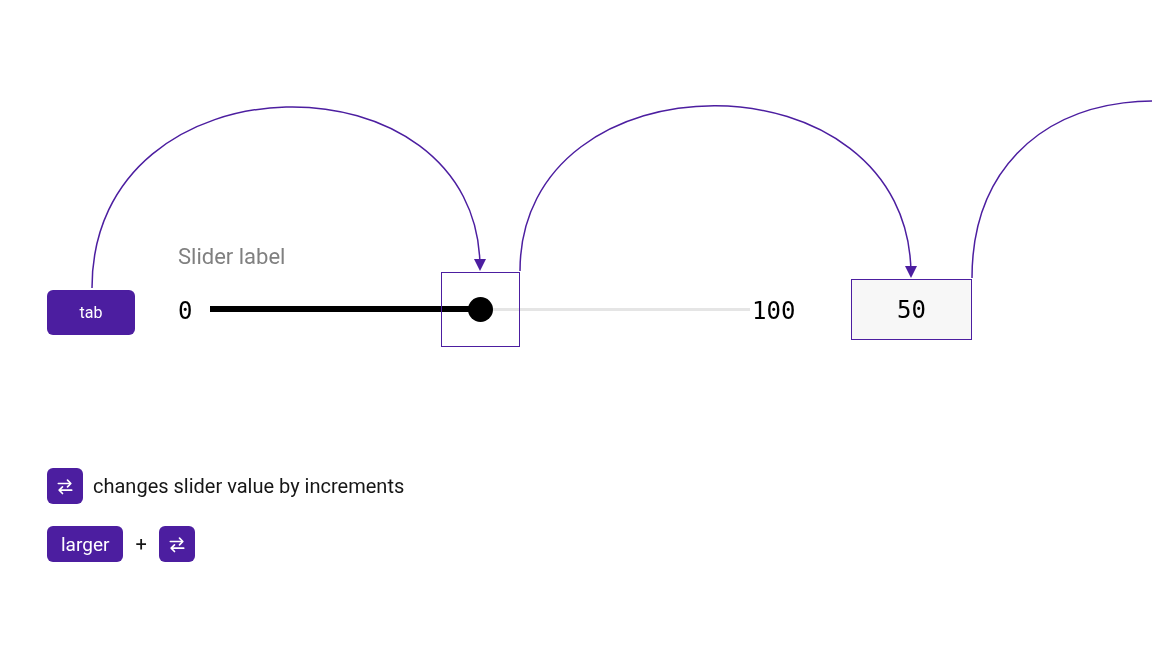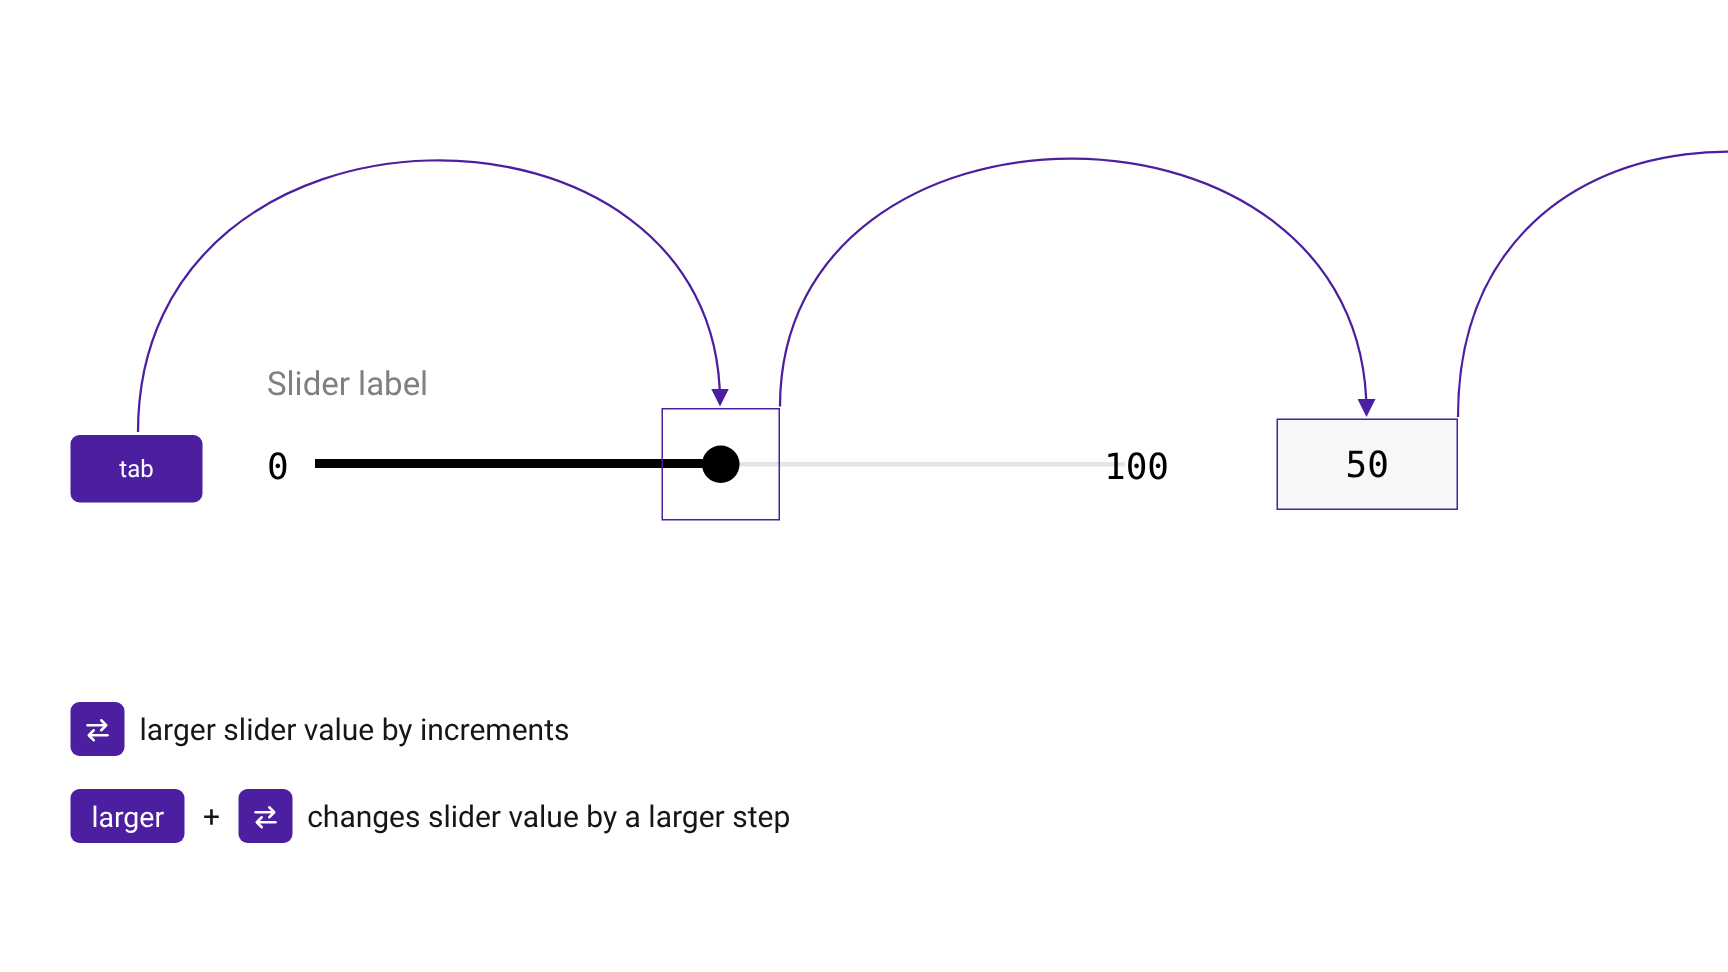--- a/index.html
+++ b/index.html
@@ -53,21 +53,21 @@
     .slider-min {
       position: absolute;
       left: 178px;
       top: 297px;
       font-size: 24px;
       color: #000;
       font-family: ui-monospace, "SF Mono", Menlo, monospace;
     }
     .slider-max {
       position: absolute;
-      left: 736px;
+      left: 752px;
       top: 297px;
       font-size: 24px;
       color: #000;
       font-family: ui-monospace, "SF Mono", Menlo, monospace;
     }
     .slider-track {
       position: absolute;
       left: 210px;
       top: 308px;
       width: 540px;
@@ -181,30 +181,29 @@
 <div class="legend">
   <div class="legend-row">
     <span class="keycap keycap-small">
       <svg class="arrows-icon" viewBox="0 0 24 24" fill="none" stroke="#fff" stroke-width="2" stroke-linecap="round" stroke-linejoin="round">
         <path d="M4 9h14"></path>
           <path d="M15 5l4 4-4 4"></path>
         <path d="M20 17H6"></path>
           <path d="M9 13l-4 4 4 4"></path>
       </svg>
     </span>
-    <span>larger slider value by increments</span>
+    <span>changes slider value by increments</span>
   </div>
   <div class="legend-row">
     <span class="keycap">
       <span>larger</span>
     </span>
     <span class="plus">+</span>
     <span class="keycap keycap-small">
       <svg class="arrows-icon" viewBox="0 0 24 24" fill="none" stroke="#fff" stroke-width="2" stroke-linecap="round" stroke-linejoin="round">
         <path d="M4 9h14"></path>
           <path d="M15 5l4 4-4 4"></path>
         <path d="M20 17H6"></path>
           <path d="M9 13l-4 4 4 4"></path>
       </svg>
     </span>
-    <span>changes slider value by a larger step</span>
   </div>
 </div>
 
 </body></html>

